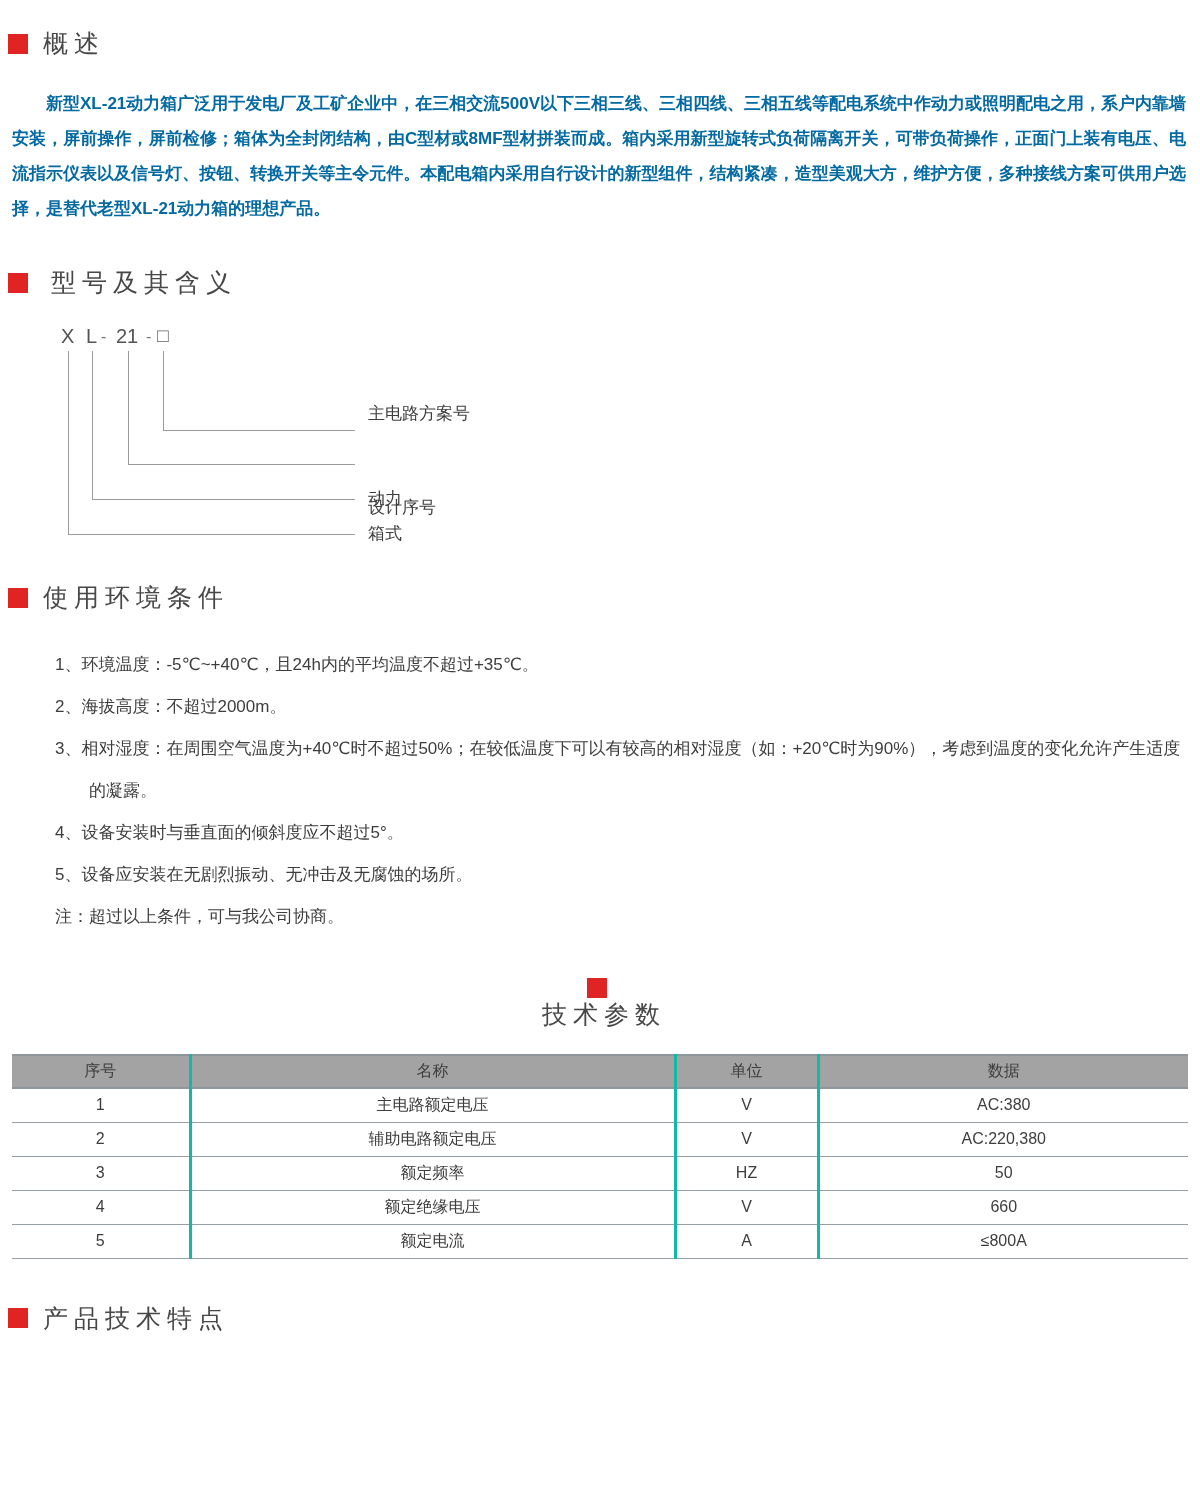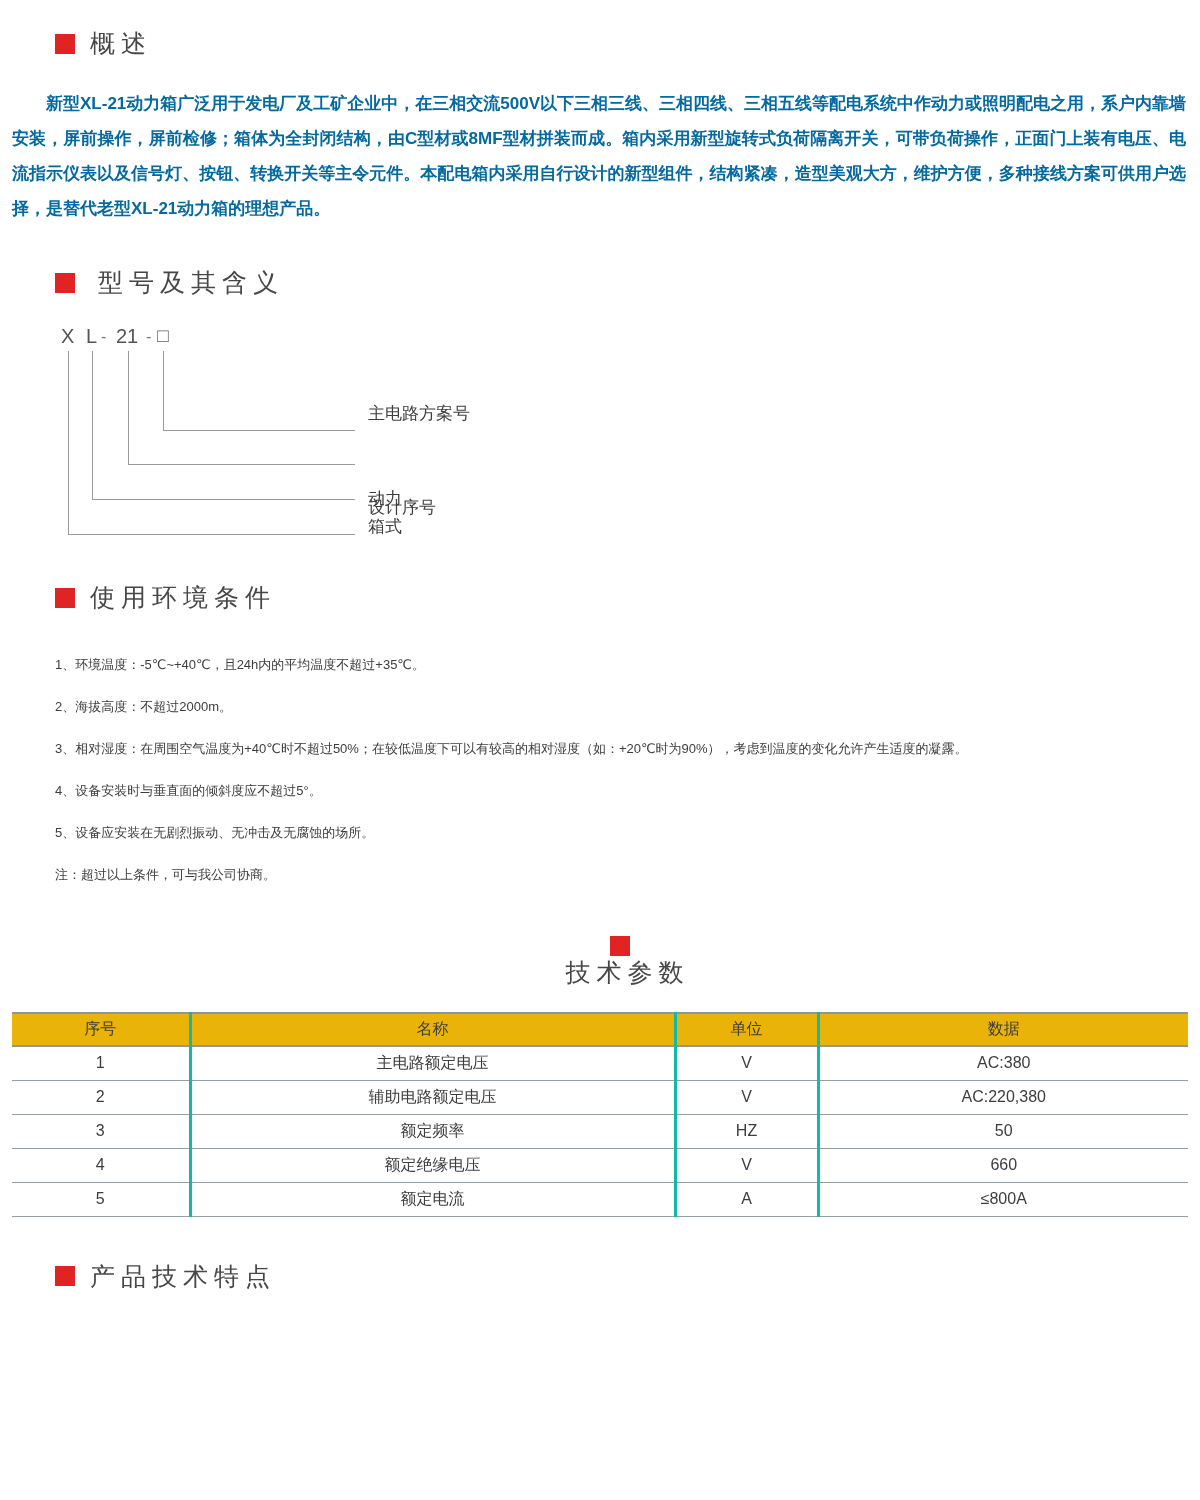--- a/index.html
+++ b/index.html
@@ -5,21 +5,21 @@
   * { margin:0; padding:0; box-sizing:border-box; }
   html,body { background:#ffffff; }
   body {
     width:1200px; height:1500px; overflow:hidden;
     font-family:"Liberation Sans","DejaVu Sans",sans-serif;
     color:#3d3d3d;
   }
   .page { position:relative; width:1200px; height:1500px; background:#fff; }
 
   
-  .sec-header { display:flex; align-items:center; padding-left:8px;margin-left:47px; }
+  .sec-header { display:flex; align-items:center; padding-left:8px; }
   .bullet { width:20px; height:20px; background:#e02424; margin-right:15px; flex:0 0 auto; }
   .sec-title { font-size:25px; font-weight:500; letter-spacing:6px; color:#474747; white-space:nowrap; }
 
   .mt-overview   { margin-top:27px; }
   .mt-model      { margin-top:40px;gap:8px; }
   .mt-env        { margin-top:21px; }
   .mt-params     { margin-top:40px;flex-direction:column; }
   .mt-features   { margin-top:43px; }
 
   
@@ -45,34 +45,34 @@
   .vl-3 { left:163px; height:79px; }
   .hline { position:absolute; height:1px; background:#9b9b9b; }
   .hl-0 { top:105px; left:163px; width:192px; }
   .hl-1 { top:139px; left:128px; width:227px; }
   .hl-2 { top:174px; left:92px;  width:263px; }
   .hl-3 { top:209px; left:68px;  width:287px; }
   .dlabel { position:absolute; left:368px; font-size:17px; line-height:26px; color:#3d3d3d; white-space:nowrap; }
   .dl-0 { top:76px; }
   .dl-1 { top:126px;margin-top:44px; }
   .dl-2 { top:161px; }
-  .dl-3 { top:189px; }
+  .dl-3 { top:196px; }
 
   
   .env-list { margin:30px 14px 0 55px; }
-  .env-item { font-size:13px; line-height:42px; padding-left:34px; text-indent:-34px; color:#3d3d3d; }
+  .env-item { font-size:17px; line-height:42px; padding-left:34px; text-indent:-34px; color:#3d3d3d; }
 
   
   .params-table {
     width:1176px; margin:23px 12px 0 12px;
     border-collapse:collapse; table-layout:fixed;
     border-top:2px solid #8f969b;
   }
   .params-table th {
-    background:#eab308; height:33px;
+    background:#a3a3a3; height:33px;
     font-size:16px; font-weight:normal; color:#3d3d3d;
     text-align:center; border-bottom:2px solid #90979c;
   }
   .params-table td {
     height:34px; text-align:center; font-size:16px; color:#3d3d3d;
     border-bottom:1px solid #989fa4; background:#fff;
   }
   .params-table th + th, .params-table td + td { border-left:3px solid #14b8a6; }
   .col-index { width:178px; }
   .col-name  { width:485px; }

